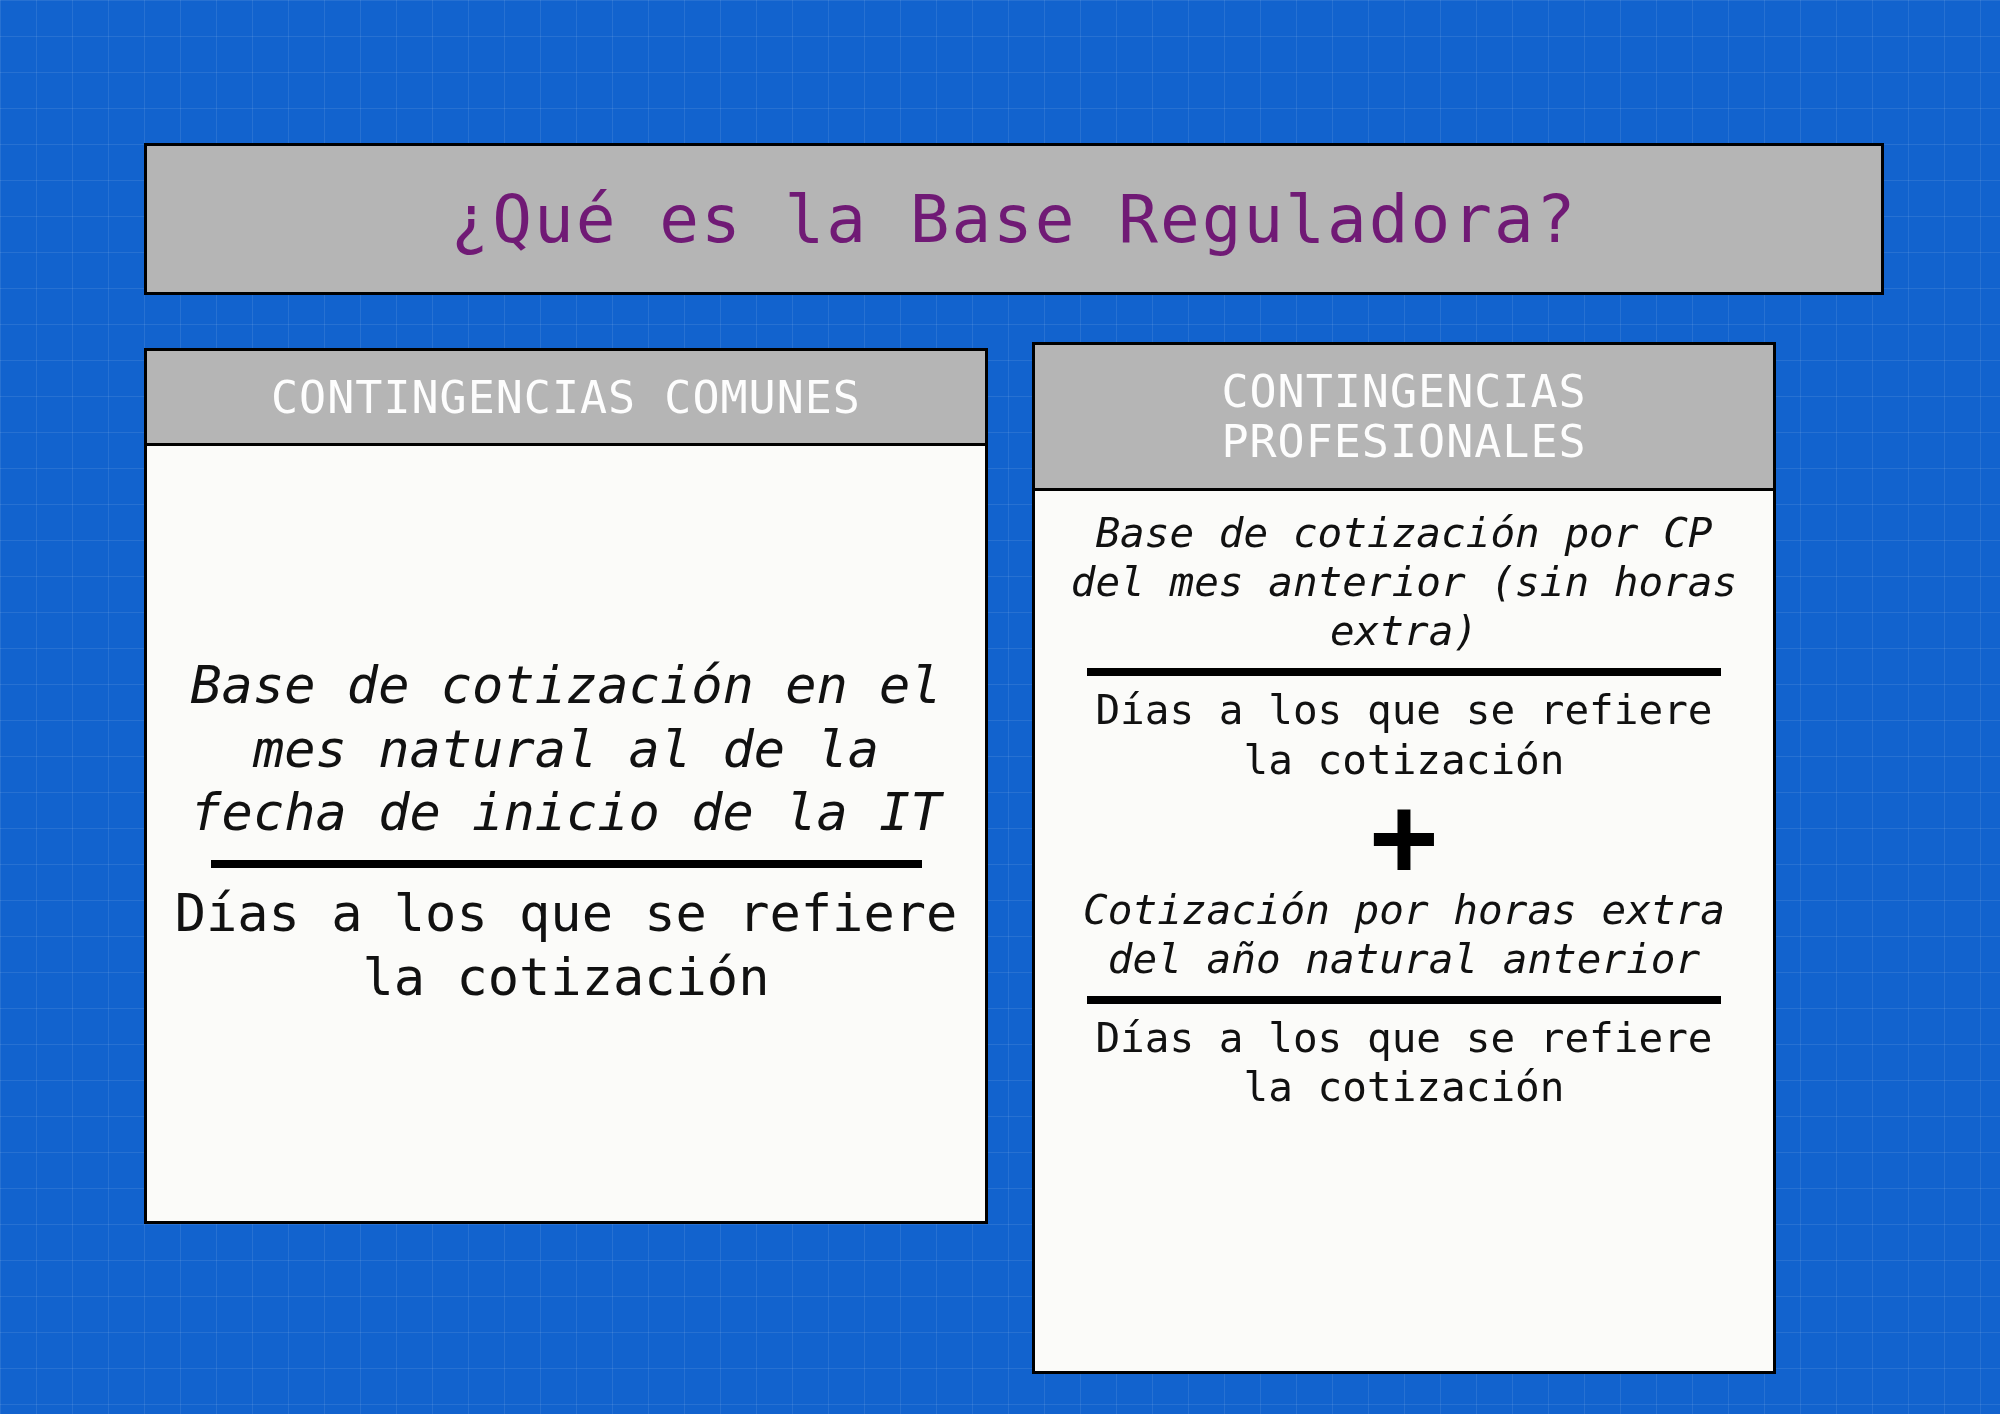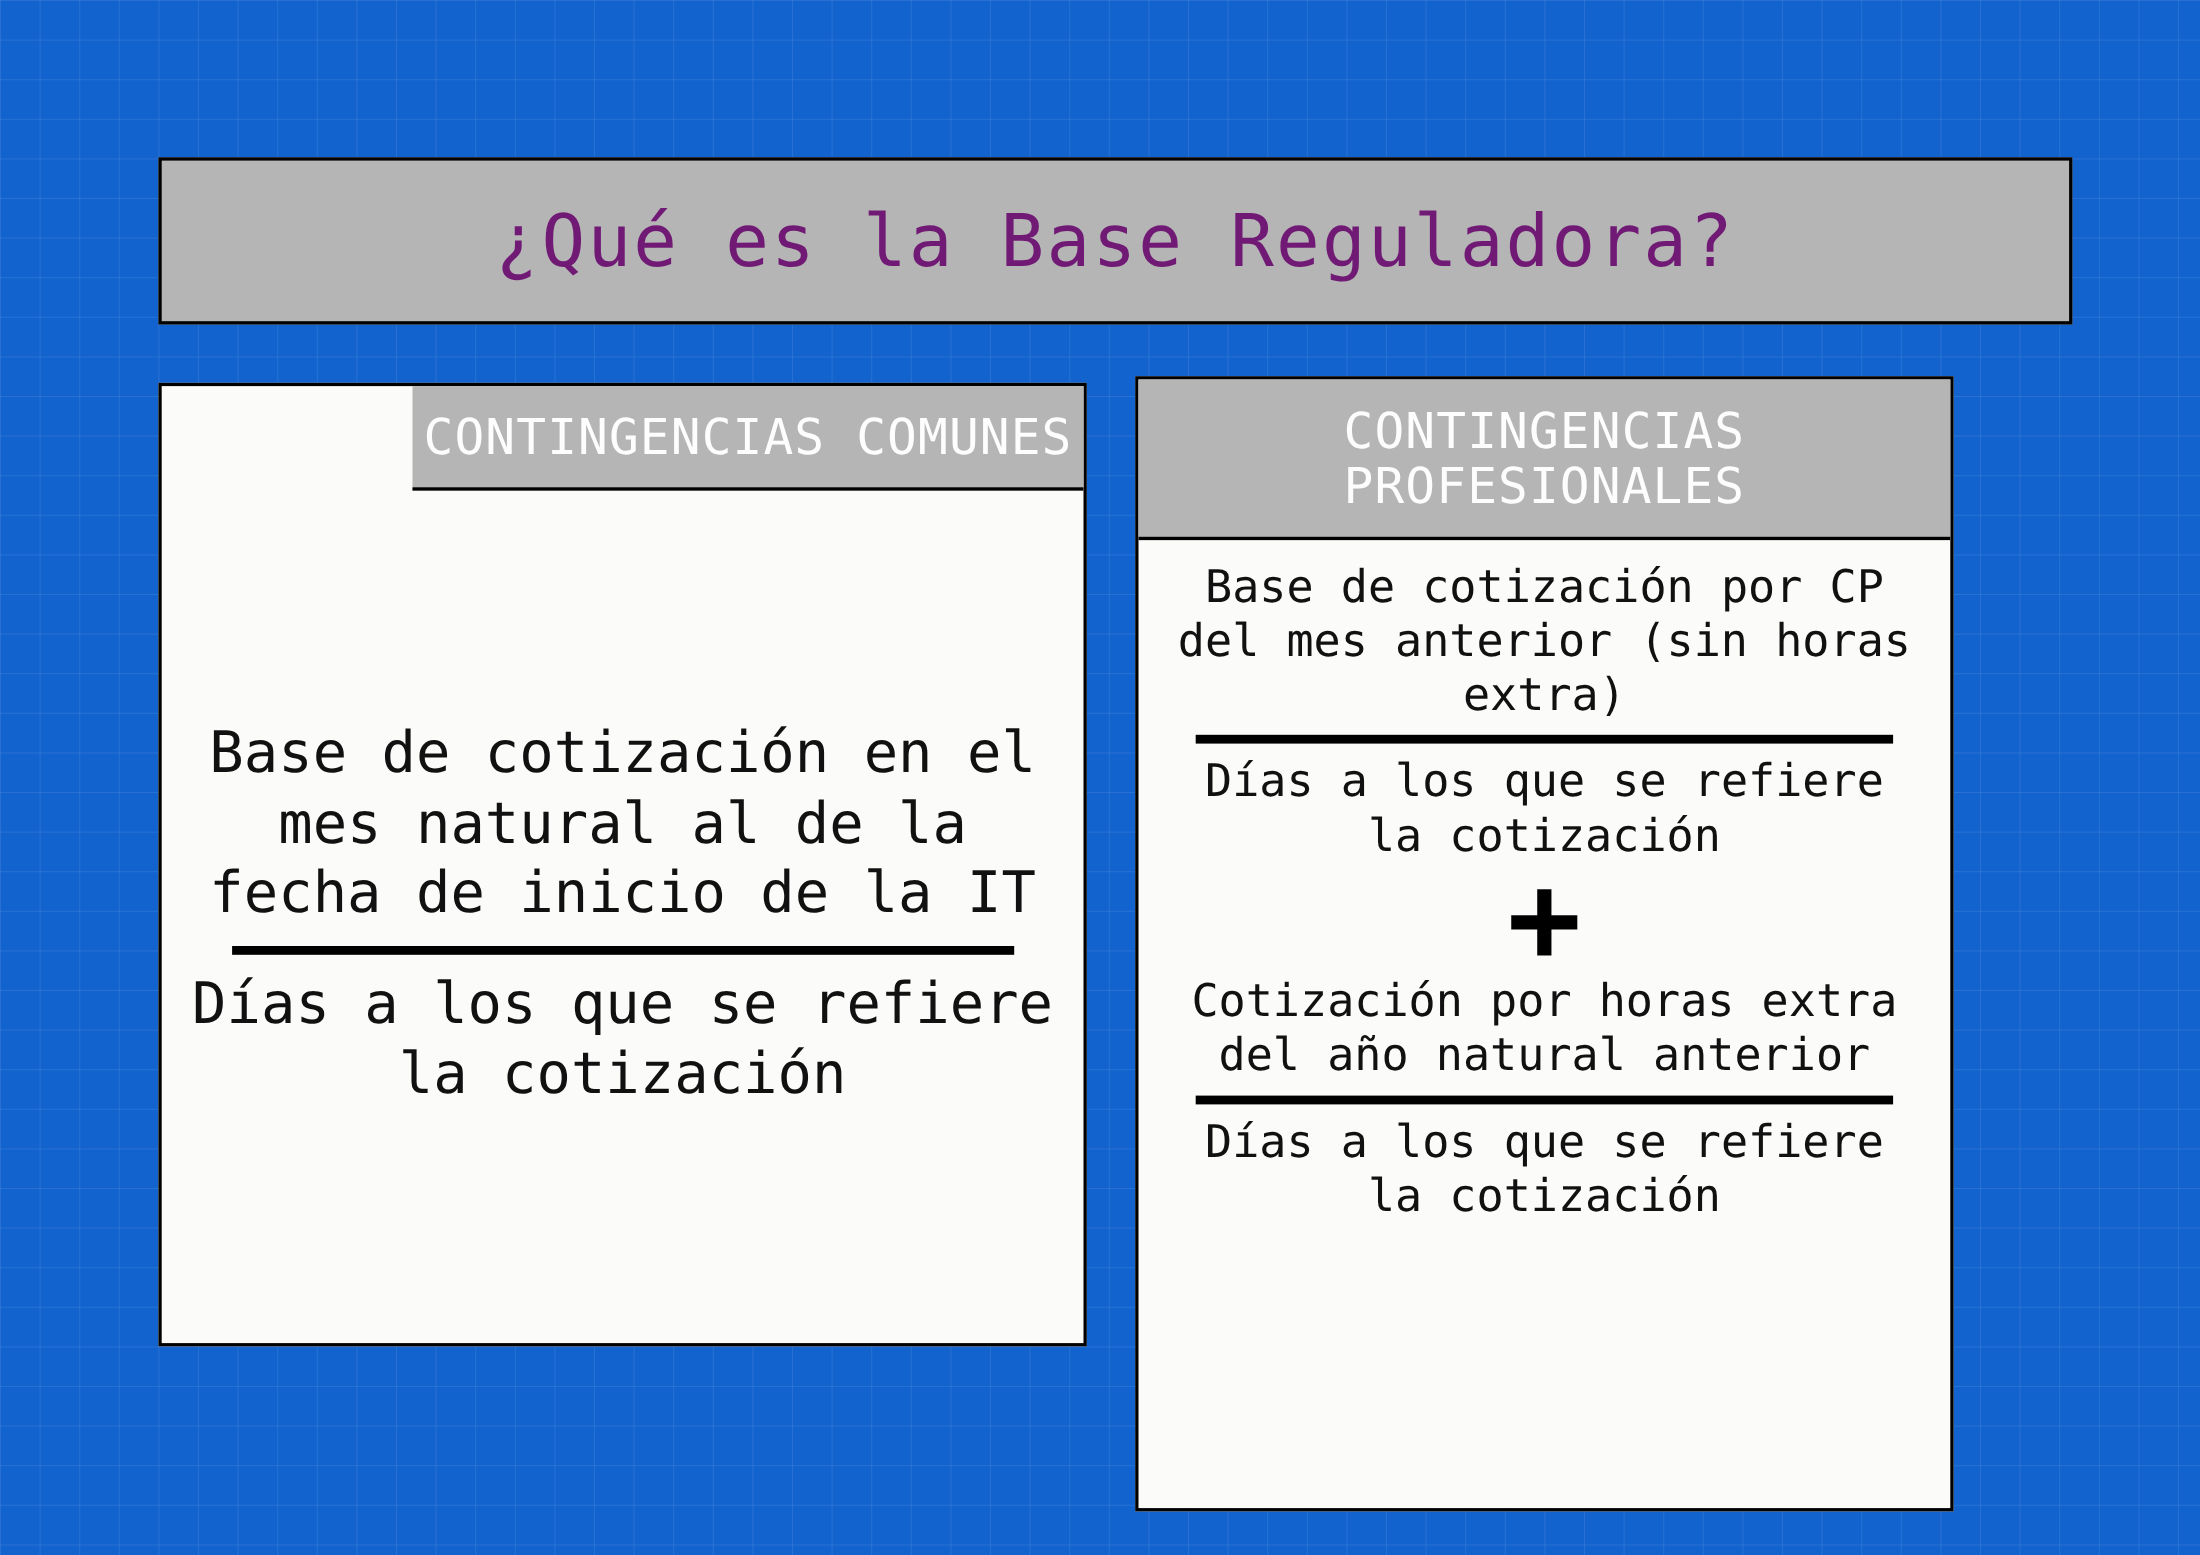--- a/index.html
+++ b/index.html
@@ -57,21 +57,20 @@
     border: 3px solid #000;
     background: #fbfbf9;
     display: flex;
     flex-direction: column;
   }
   .col-left {
     left: 144px;
     top: 348px;
     width: 844px;
     height: 876px;
-    align-items: flex-end;
   }
   .col-right {
     left: 1032px;
     top: 342px;
     width: 744px;
     height: 1032px;
   }
   .col-header {
     background: #b5b5b5;
     border-bottom: 3px solid #000;
@@ -93,20 +92,21 @@
     box-sizing: border-box;
   }
   .frac-num, .frac-den, .frac-line, .plus-sign {
     width: 100%;
     text-align: center;
     color: #111;
   }
   .frac-num {
     font-size: 52px;
     line-height: 1.22;
+    font-style: italic;
   }
   .frac-den {
     font-size: 52px;
     line-height: 1.22;
   }
   .frac-line {
     height: 8px;
     background: #000;
     margin: 16px auto 14px auto;
     width: 90%;

